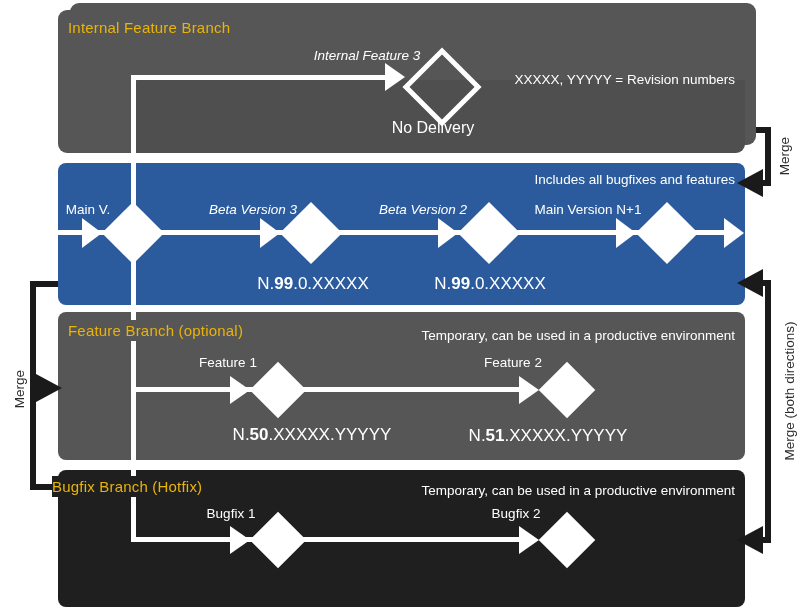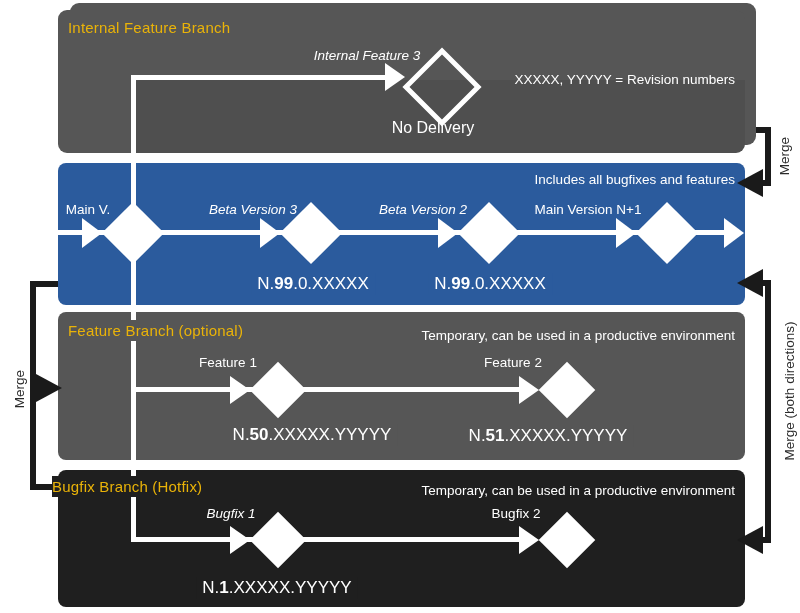--- a/index.html
+++ b/index.html
@@ -112,17 +112,16 @@
   <div class="ms-label" style="left:228px;top:355px;">Feature 1</div>
   <div class="ms-label" style="left:513px;top:355px;">Feature 2</div>
   <div class="ver gray" style="left:280px;top:424px;margin-left:32px;"><span>N.</span><b>50</b><span>.XXXXX.YYYYY</span></div>
   <div class="ver gray" style="left:548px;top:425px;"><span>N.</span><b>51</b><span>.XXXXX.YYYYY</span></div>
 
   <div class="wline" style="left:131px;top:537px;width:390px;height:5px;"></div>
   <div class="arrow-r sm" style="left:230px;top:526px;"></div>
   <div class="arrow-r sm" style="left:519px;top:526px;"></div>
   <div class="diamond" style="left:258px;top:520px;width:40px;height:40px;"></div>
   <div class="diamond" style="left:547px;top:520px;width:40px;height:40px;"></div>
-  <div class="ms-label" style="left:231px;top:506px;font-style:italic;">Bugfix 1</div>
+  <div class="ms-label" style="left:231px;top:506px;">Bugfix 1</div>
   <div class="ms-label" style="left:516px;top:506px;">Bugfix 2</div>
-  <div class="ver dark" style="left:277px;top:577px;"><span>N.</span><b>1</b><span>.XXXXX.YYYYY</span></div>
 
 </div>
 
 </body></html>

